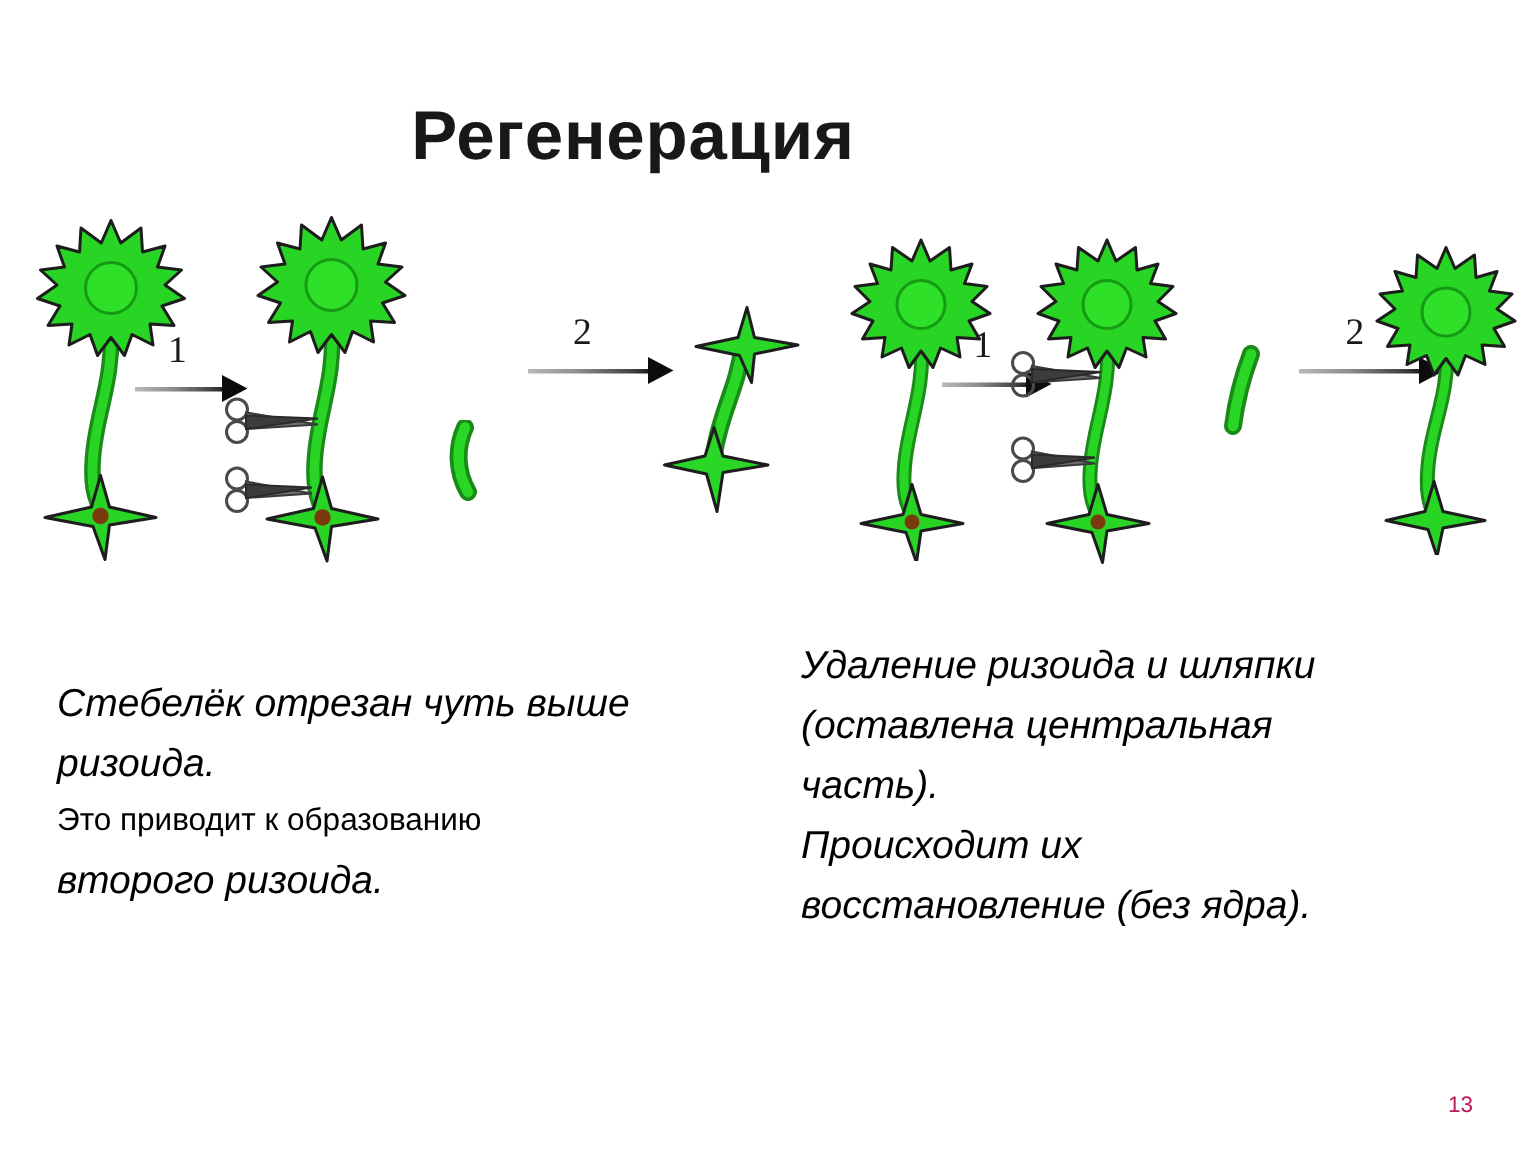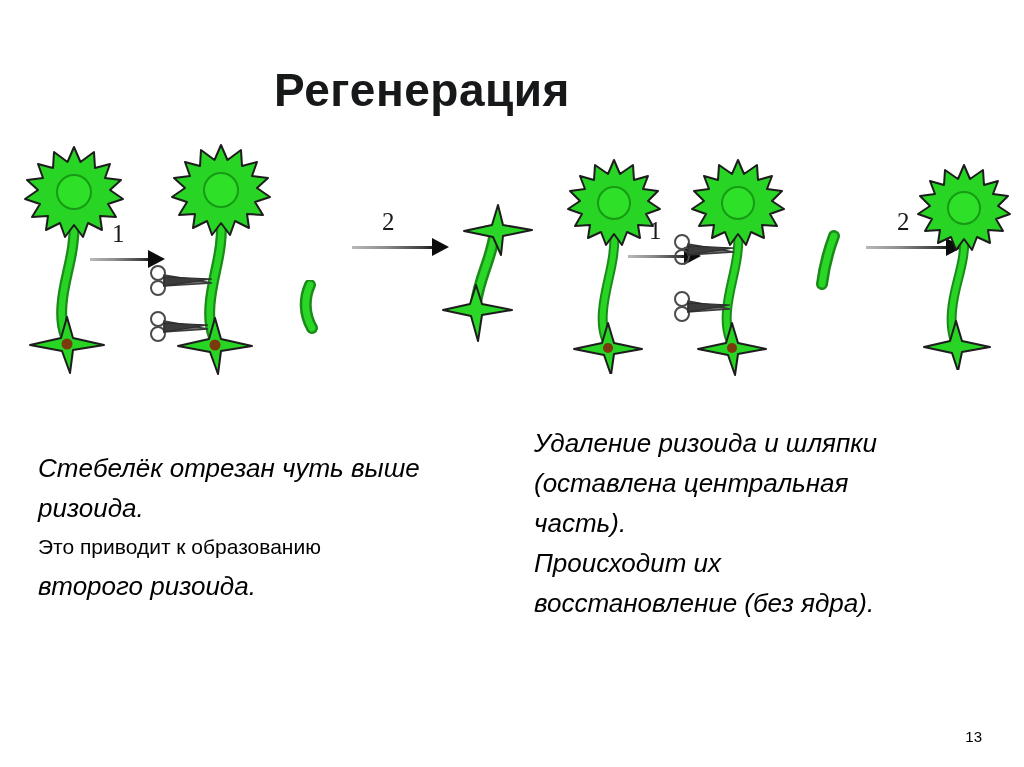--- a/index.html
+++ b/index.html
@@ -92,21 +92,21 @@
     font-weight: 400;
   }
 
   
   .page-number {
     position: absolute;
     right: 42px;
     bottom: 22px;
     font-family: "Liberation Sans", sans-serif;
     font-size: 15px;
-    color: #000000;
+    color: #be185d;
   }
 </style>
 </head>
 <body>
 
 <div id="slide">
 
   <div class="slide-title">Регенерация</div>
 
   <div class="figure">

